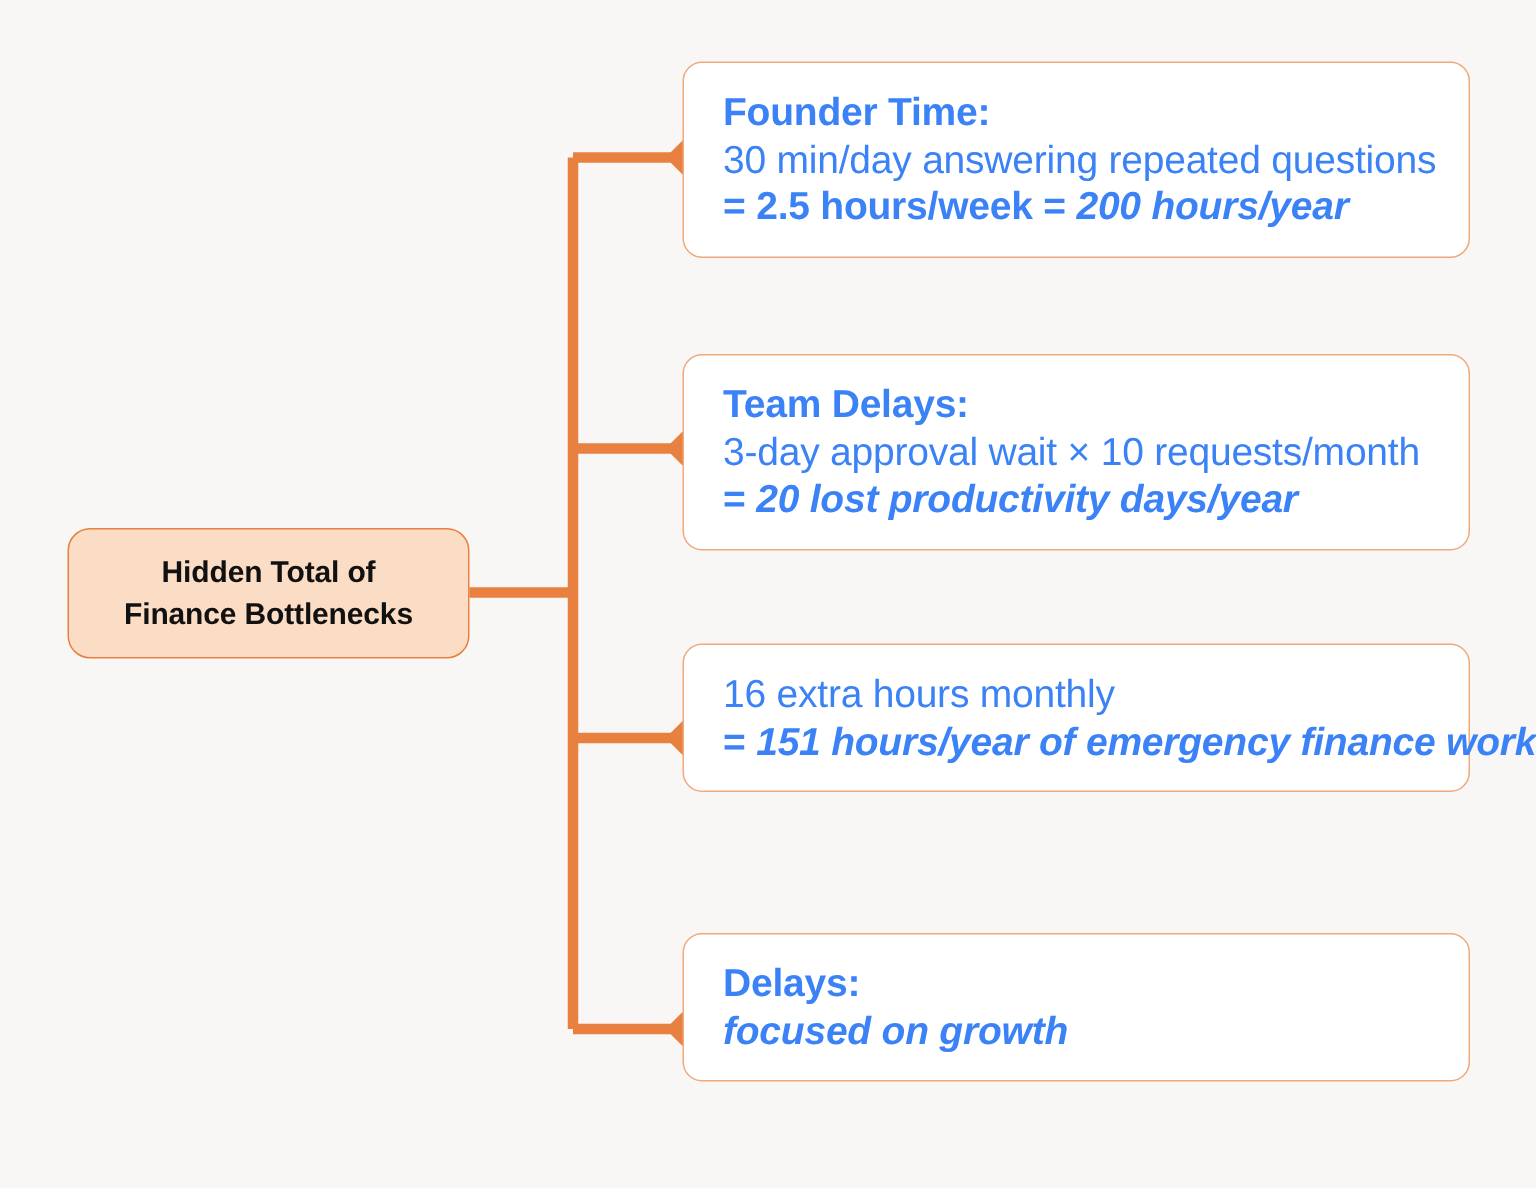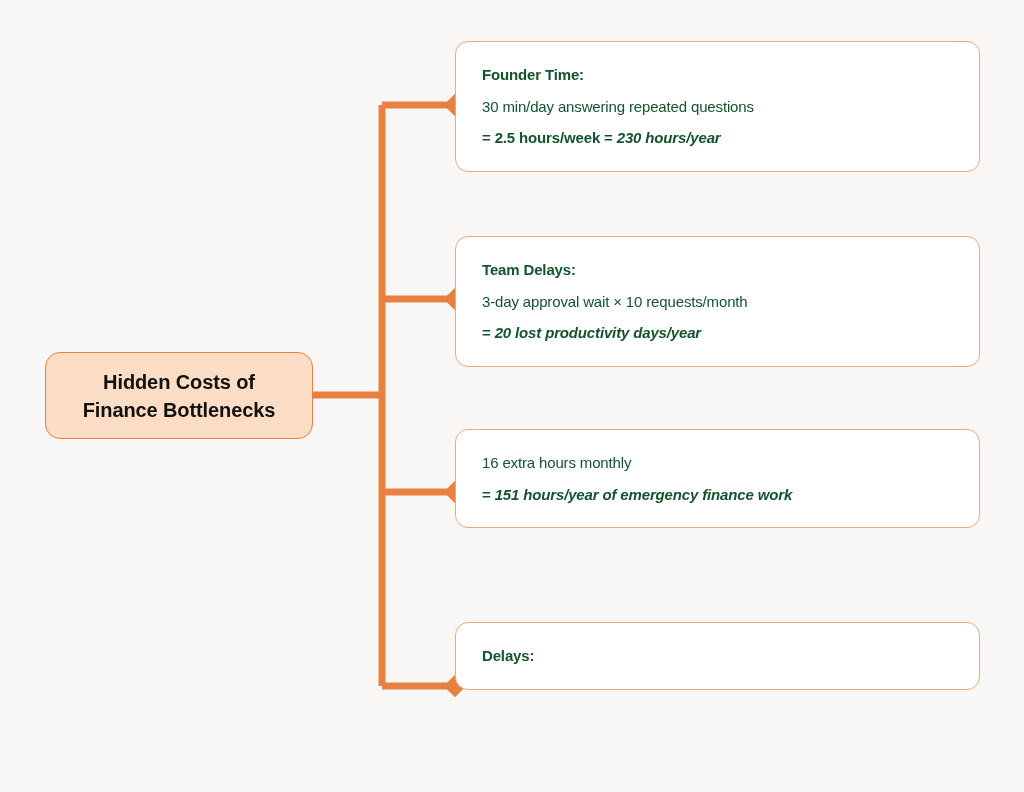--- a/index.html
+++ b/index.html
@@ -60,23 +60,23 @@
     position: absolute;
     left: 455px;
     width: 525px;
     box-sizing: border-box;
     background: #ffffff;
     border: 1.6px solid #f0a97b;
     border-radius: 13px;
     padding: 17px 20px 17px 26px;
   }
   .branch-line {
-    font-size: 15px;
+    font-size: 26px;
     line-height: 31.5px;
-    color: #14532d;
+    color: #3b82f6;
     letter-spacing: -0.15px;
     white-space: nowrap;
   }
   .branch-line.title {
     font-weight: bold;
   }
   .branch-line.body {
     font-weight: normal;
   }
   .branch-line.highlight {
@@ -112,42 +112,43 @@
 
     <path d="M382,105 V686" stroke="#e8813f" stroke-width="7" fill="none" stroke-linecap="butt"></path>
 
     <path d="M382,105 H456" stroke="#e8813f" stroke-width="7" fill="none" stroke-linecap="butt"></path>
     <path d="M382,299 H456" stroke="#e8813f" stroke-width="7" fill="none" stroke-linecap="butt"></path>
     <path d="M382,492 H456" stroke="#e8813f" stroke-width="7" fill="none" stroke-linecap="butt"></path>
     <path d="M382,686 H456" stroke="#e8813f" stroke-width="7" fill="none" stroke-linecap="butt"></path>
   </svg>
 
   <div class="root-node">
-    <div class="root-line">Hidden Costs of</div>
+    <div class="root-line">Hidden Total of</div>
     <div class="root-line">Finance Bottlenecks</div>
   </div>
 
   <div class="diamond" style="left:447px; top:97px;"></div>
   <div class="branch-box" style="top:41px;">
     <div class="branch-line title">Founder Time:</div>
     <div class="branch-line body">30 min/day answering repeated questions</div>
-    <div class="branch-line highlight"><span class="eq-prefix">= 2.5 hours/week = </span><span>230 hours/year</span></div>
+    <div class="branch-line highlight"><span class="eq-prefix">= 2.5 hours/week = </span><span>200 hours/year</span></div>
   </div>
 
   <div class="diamond" style="left:447px; top:291px;"></div>
   <div class="branch-box" style="top:236px;">
     <div class="branch-line title">Team Delays:</div>
     <div class="branch-line body">3-day approval wait × 10 requests/month</div>
     <div class="branch-line highlight"><span class="eq-prefix">= </span><span>20 lost productivity days/year</span></div>
   </div>
 
   <div class="diamond" style="left:447px; top:484px;"></div>
   <div class="branch-box" style="top:429px;">
     <div class="branch-line body">16 extra hours monthly</div>
     <div class="branch-line highlight"><span class="eq-prefix">= </span><span>151 hours/year of emergency finance work</span></div>
   </div>
 
   <div class="diamond" style="left:447px; top:678px;"></div>
   <div class="branch-box" style="top:622px;">
     <div class="branch-line title">Delays:</div>
+    <div class="branch-line wrapline">focused on growth</div>
   </div>
 
 </div>
 
 </body></html>

